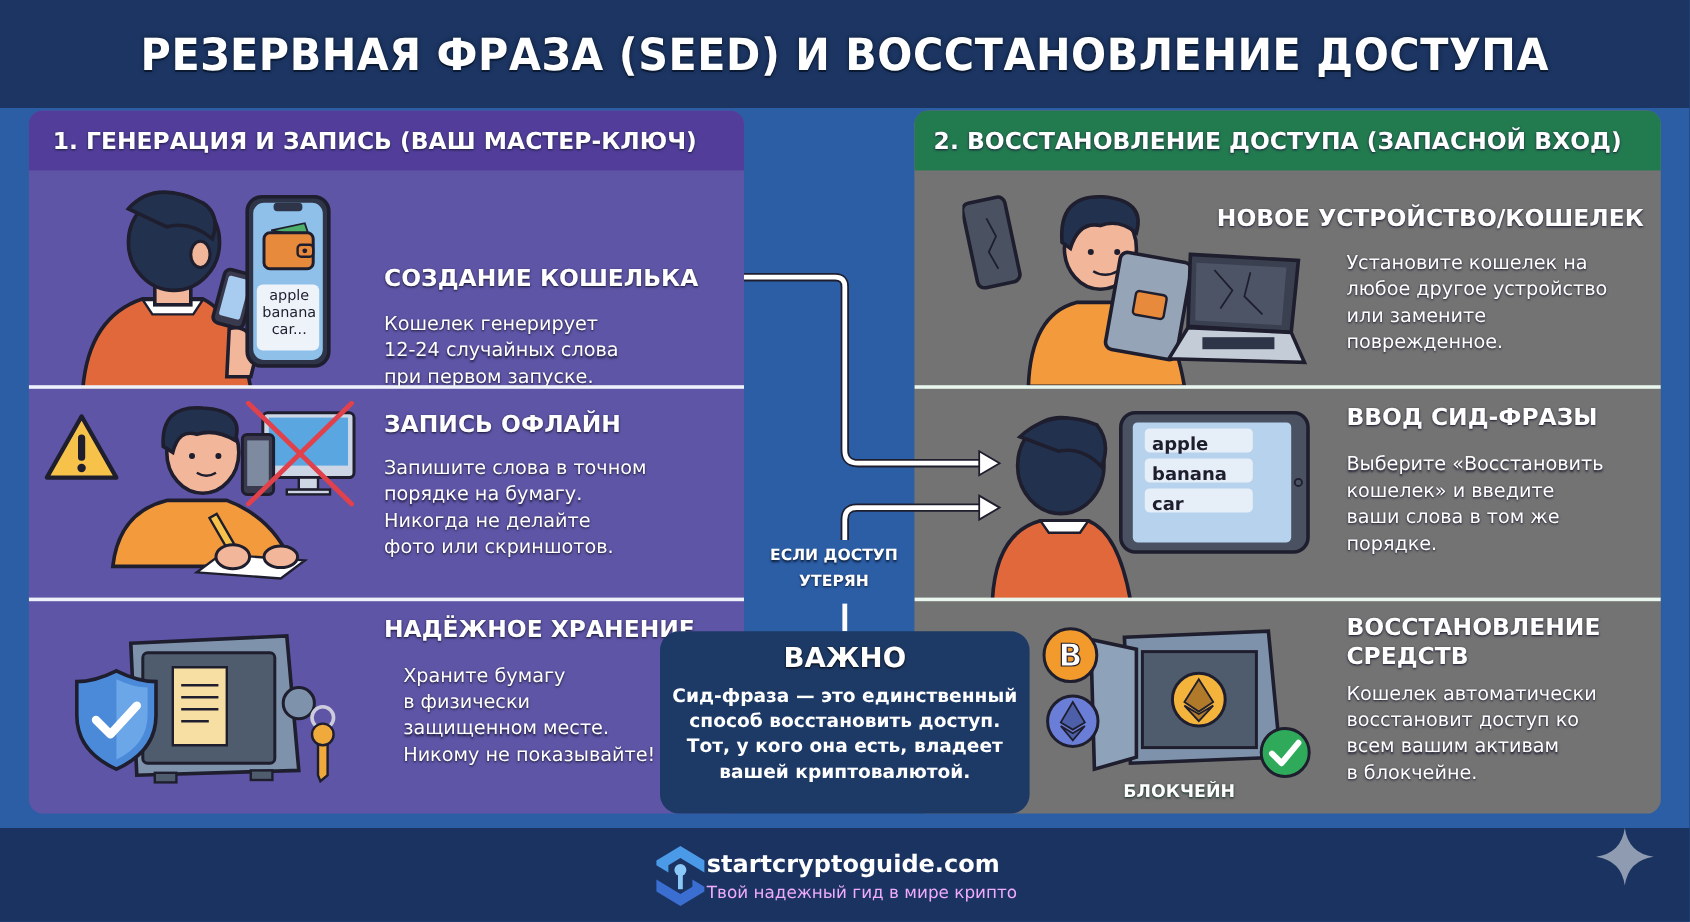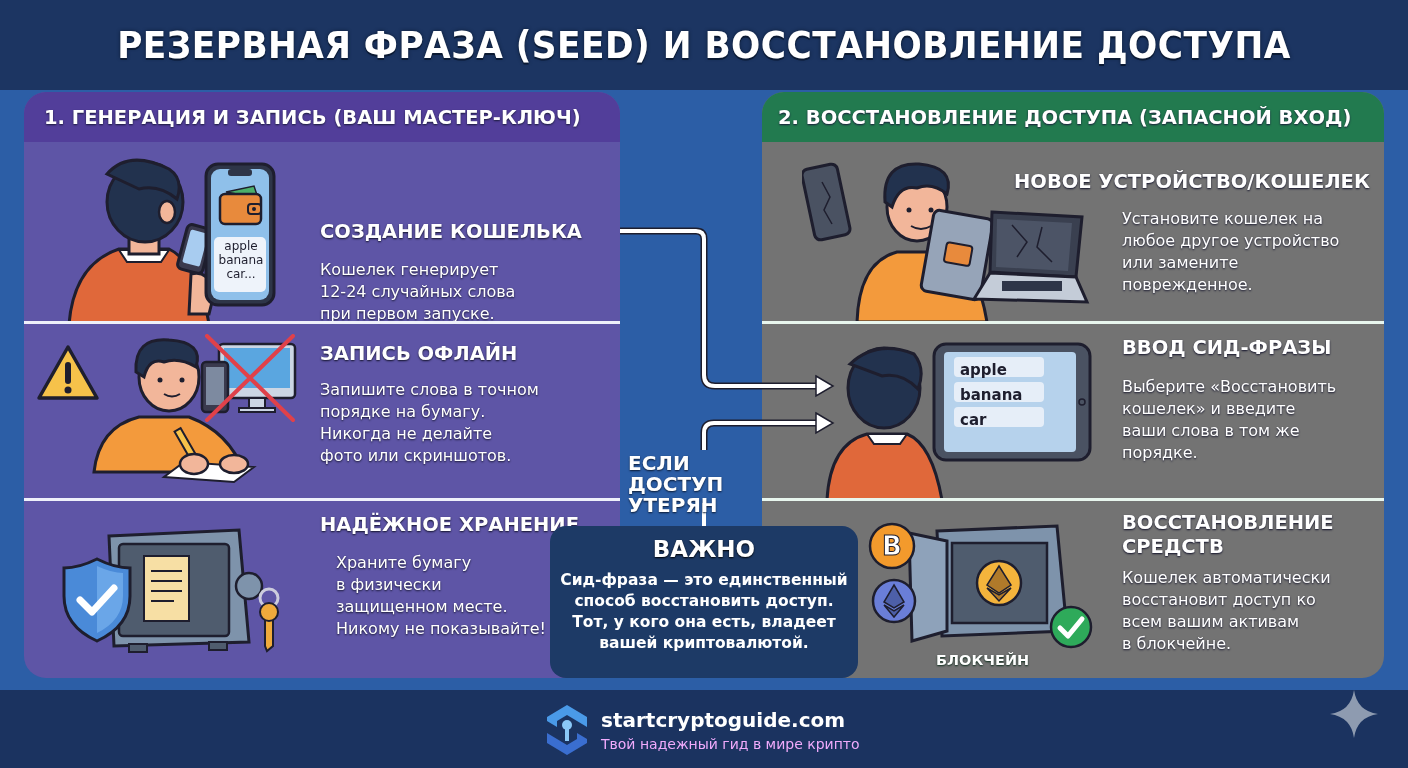--- a/index.html
+++ b/index.html
@@ -1,38 +1,38 @@
 <!DOCTYPE html>
 <html><head>
 <meta charset="utf-8">
 <style>
   *{box-sizing:border-box;margin:0;padding:0}
   html,body{width:1408px;height:768px;overflow:hidden}
   body{background:#1b3360;font-family:"DejaVu Sans","Liberation Sans",sans-serif;color:#fff;position:relative}
   .title-bar{position:absolute;left:0;top:0;width:1408px;height:90px;background:#1c3562;display:flex;align-items:center;justify-content:center}
   .main-title{font-family:"DejaVu Sans",sans-serif;font-weight:bold;font-size:37px;letter-spacing:0.5px;color:#fff;text-shadow:0 2px 0 #0b1a33,0 0 4px #0b1a33;transform:scaleX(0.93)}
   .middle-band{position:absolute;left:0;top:90px;width:1408px;height:600px;background:#2c5ea6}
-  .panel{position:absolute;top:92px;border-radius:22px;overflow:hidden}
+  .panel{position:absolute;top:92px;border-radius:12px;overflow:hidden}
   .panel-left{left:24px;width:596px;height:586px;background:#5e55a6}
   .panel-right{left:762px;width:622px;height:586px;background:#737373}
   .panel-header{height:50px;display:flex;align-items:center;padding-left:20px;font-weight:bold;font-size:19.5px;text-shadow:0 1px 2px #1a1a3a}
   .panel-left .panel-header{background:#523e9a}
   .panel-right .panel-header{background:#227a4f;padding-left:16px}
   .row{position:absolute;left:0;width:100%}
   .divider{position:absolute;left:0;width:100%;height:3px;background:#eef0fa}
   .panel-right .divider{background:#e8f6ee}
   .row-title{position:absolute;font-weight:bold;font-size:19.5px;text-shadow:0 1px 2px #12122a;line-height:24px}
   .row-text{position:absolute;font-size:16px;line-height:22px;text-shadow:0 1px 2px #12122a;font-weight:normal;white-space:pre-line}
   .illus{position:absolute}
-  .connector-label{position:absolute;left:628px;top:453px;width:134px;font-weight:bold;font-size:20px;line-height:21px;text-shadow:0 1px 2px #0b1a33}
+  .connector-label{position:absolute;left:628px;top:453px;width:134px;text-align:center;font-weight:bold;font-size:13px;line-height:21px;text-shadow:0 1px 2px #0b1a33}
   .important{position:absolute;left:550px;top:526px;width:308px;height:152px;background:#1d3a66;border-radius:16px;text-align:center;padding-top:10px}
   .important-title{font-weight:bold;font-size:23px;text-shadow:0 1px 2px #000}
   .important-text{font-size:15.5px;line-height:21px;margin-top:8px;font-weight:bold;white-space:pre-line}
   .footer{position:absolute;left:0;top:690px;width:1408px;height:78px;background:#1b3360}
-  .brand{position:absolute;left:545px;top:703px;display:flex;align-items:center;gap:12px}
+  .brand{position:absolute;left:545px;top:703px;display:flex;align-items:center;}
   .brand-name{font-weight:bold;font-size:20px}
   .brand-tag{font-size:14px;color:#f0abfc;margin-top:4px}
   .sparkle{position:absolute;left:1328px;top:688px}
   .coin-label{position:absolute;font-weight:bold;font-size:14.5px;text-shadow:0 1px 2px #0b2a1a}
 </style>
 </head>
 <body>
 
 <div class="title-bar">
   <div class="main-title">РЕЗЕРВНАЯ ФРАЗА (SEED) И ВОССТАНОВЛЕНИЕ ДОСТУПА</div>

